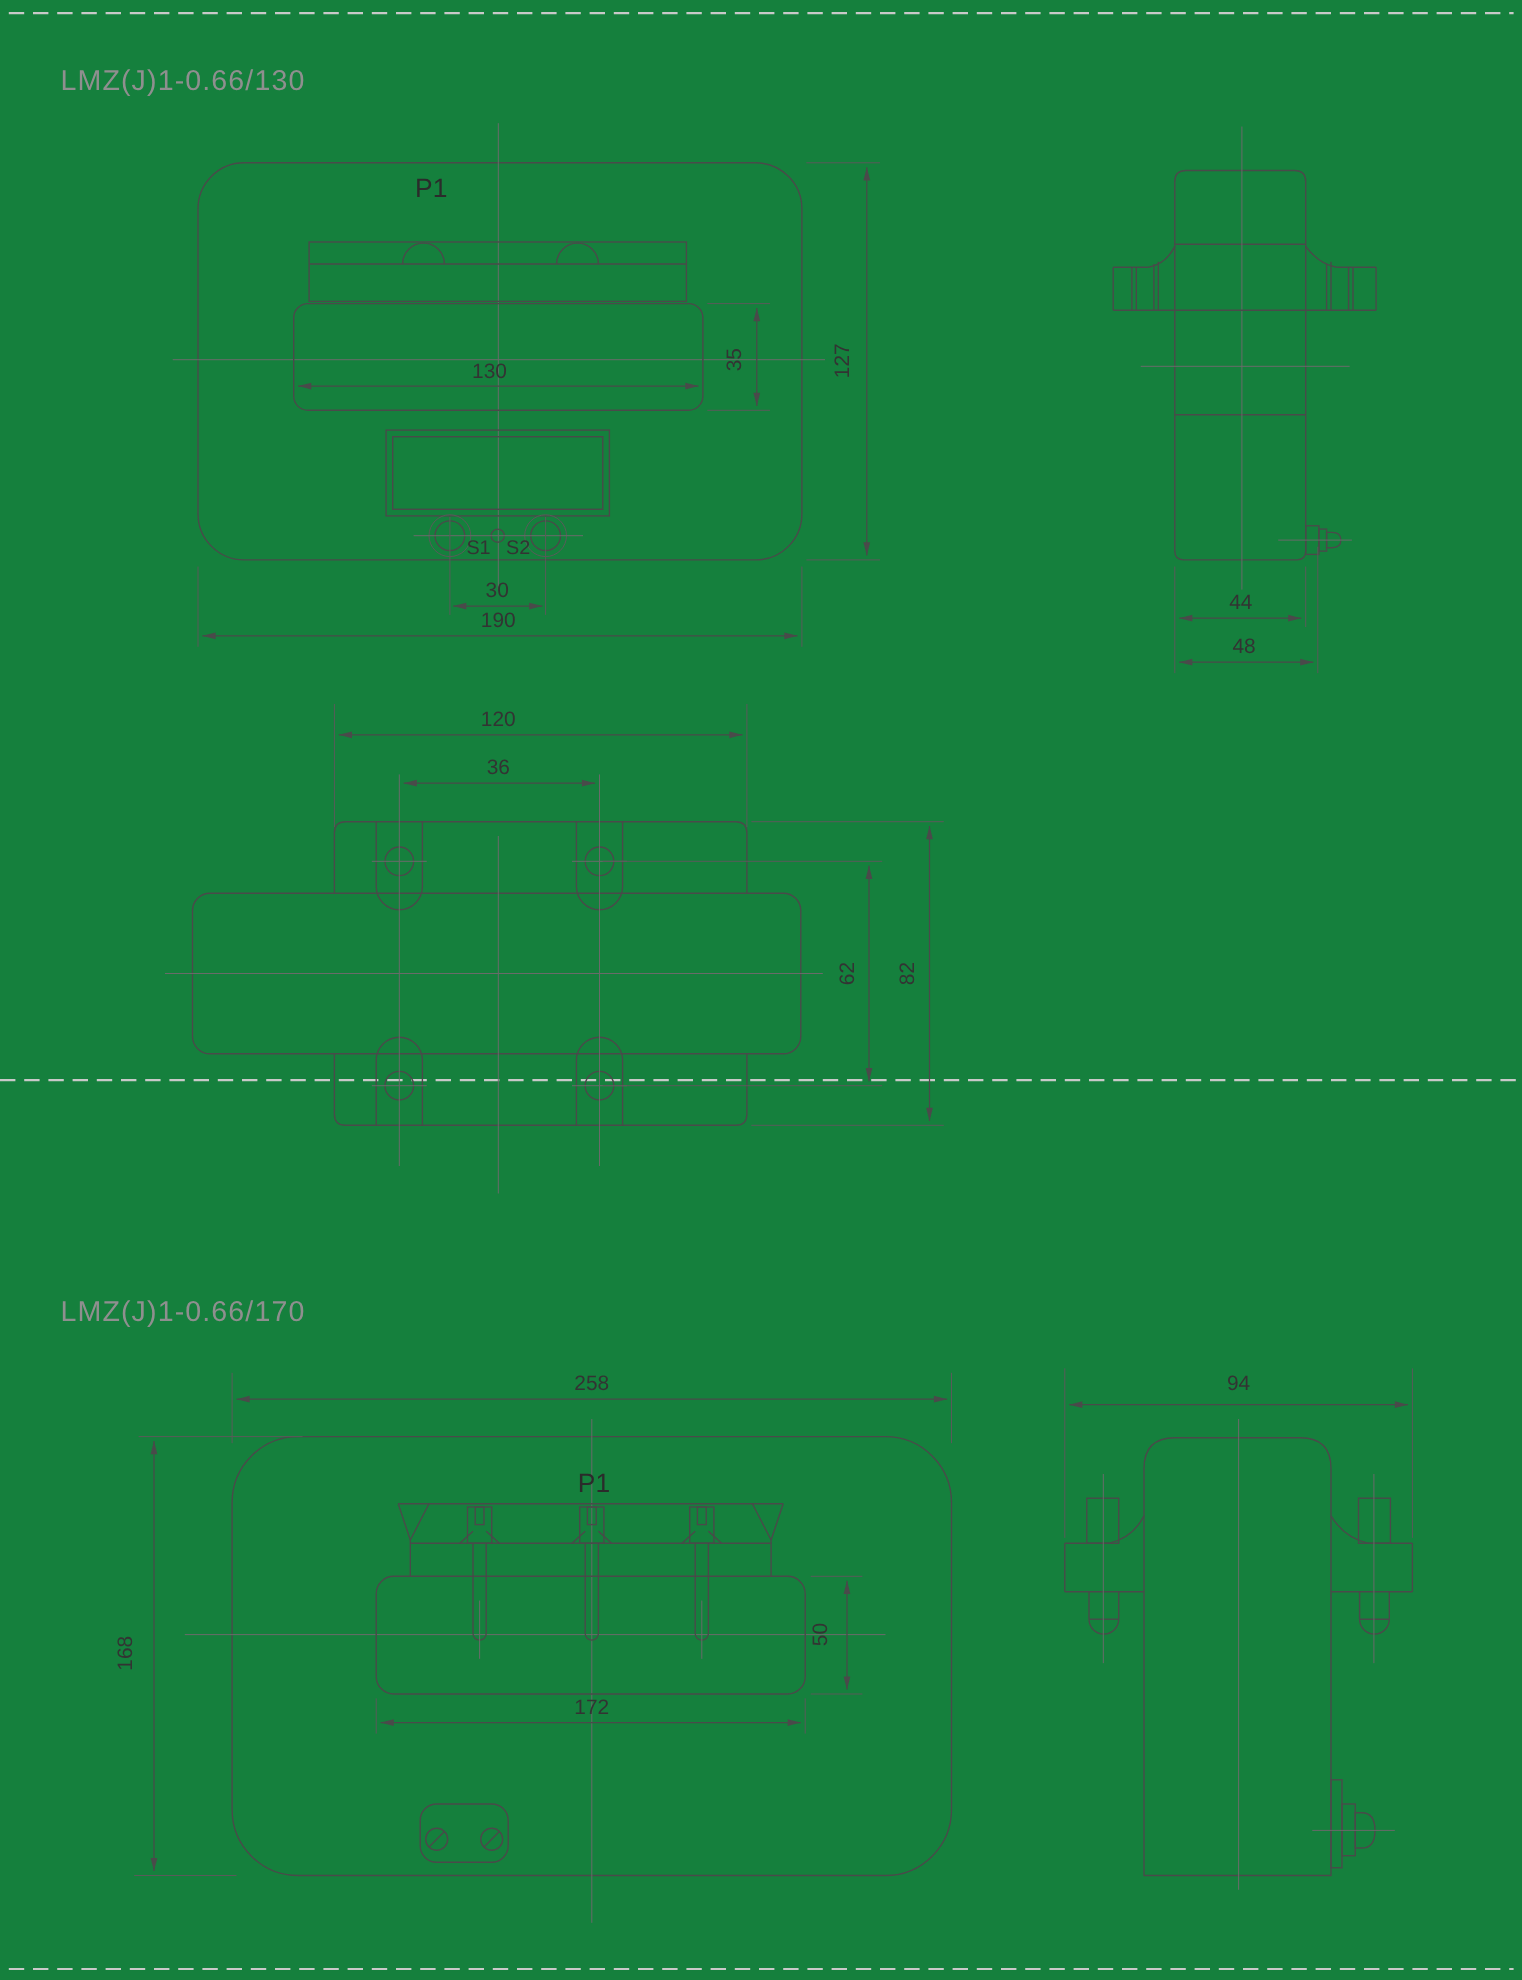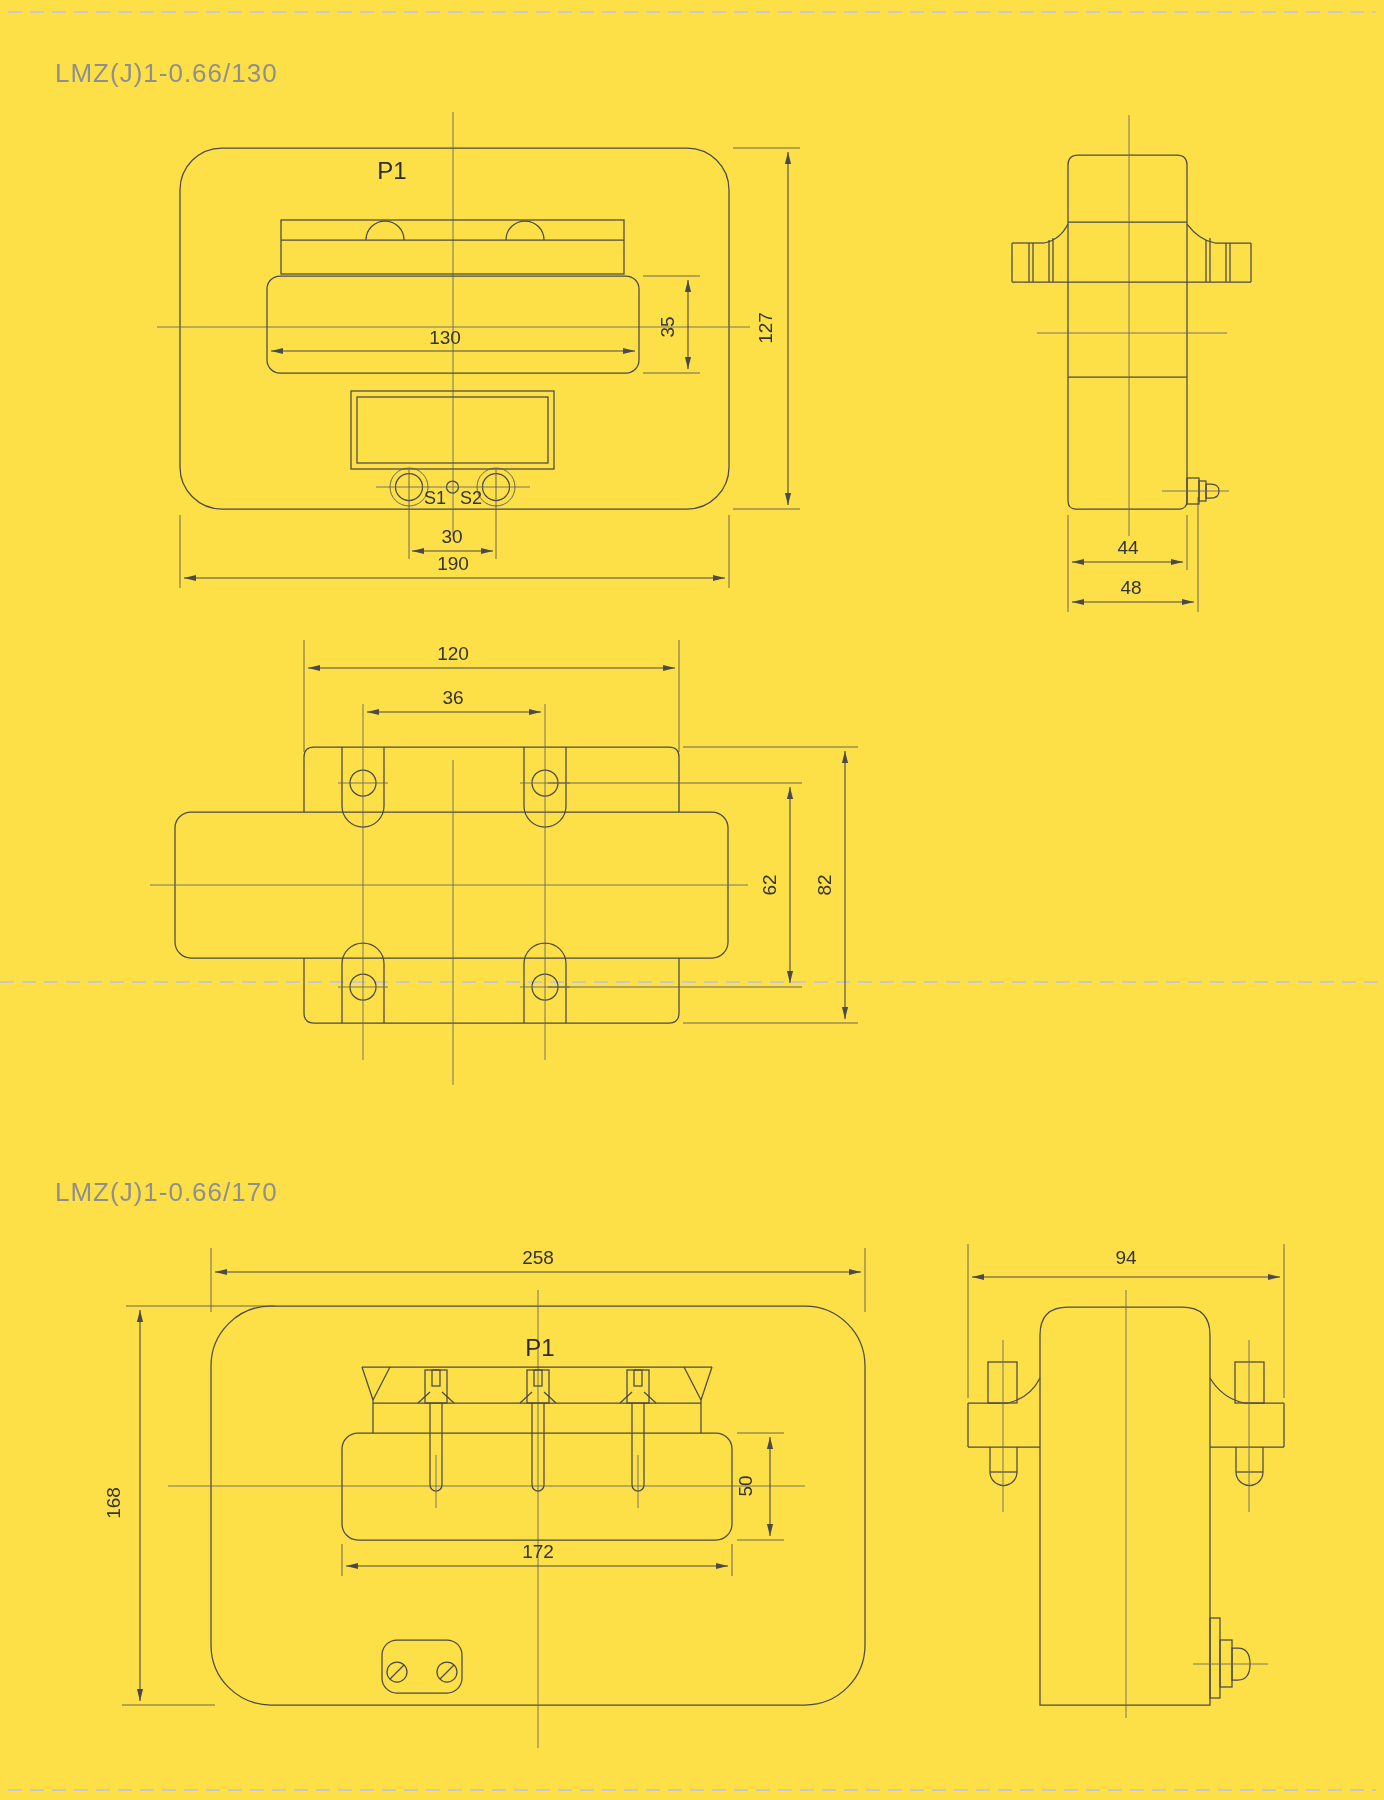--- a/index.html
+++ b/index.html
@@ -1,16 +1,16 @@
 <!DOCTYPE html>
 <html><head>
 <meta charset="utf-8">
 <style>
   html,body{margin:0;padding:0;background:#ffffff;}
-  .stage{position:relative;width:1384px;height:1800px;background:#fde047;
+  .stage{position:relative;width:1384px;height:1800px;background:#15803d;
          font-family:"Liberation Sans", sans-serif;}
   svg{display:block}
   .ol{fill:none;stroke:#4a4a4a;stroke-width:1.25;}
   .xl{fill:none;stroke:#5a5a5a;stroke-width:0.9;}
   .cl{fill:none;stroke:#6a6a6a;stroke-width:0.9;}
   .dl{fill:none;stroke:#4a4a4a;stroke-width:1.1;
       marker-start:url(#arr);marker-end:url(#arr);}
   .dashed{fill:none;stroke:#c9c9c9;stroke-width:2;stroke-dasharray:14 8;}
   text{fill:#333333;}
   .dimt{font-size:19px;text-anchor:middle;}

